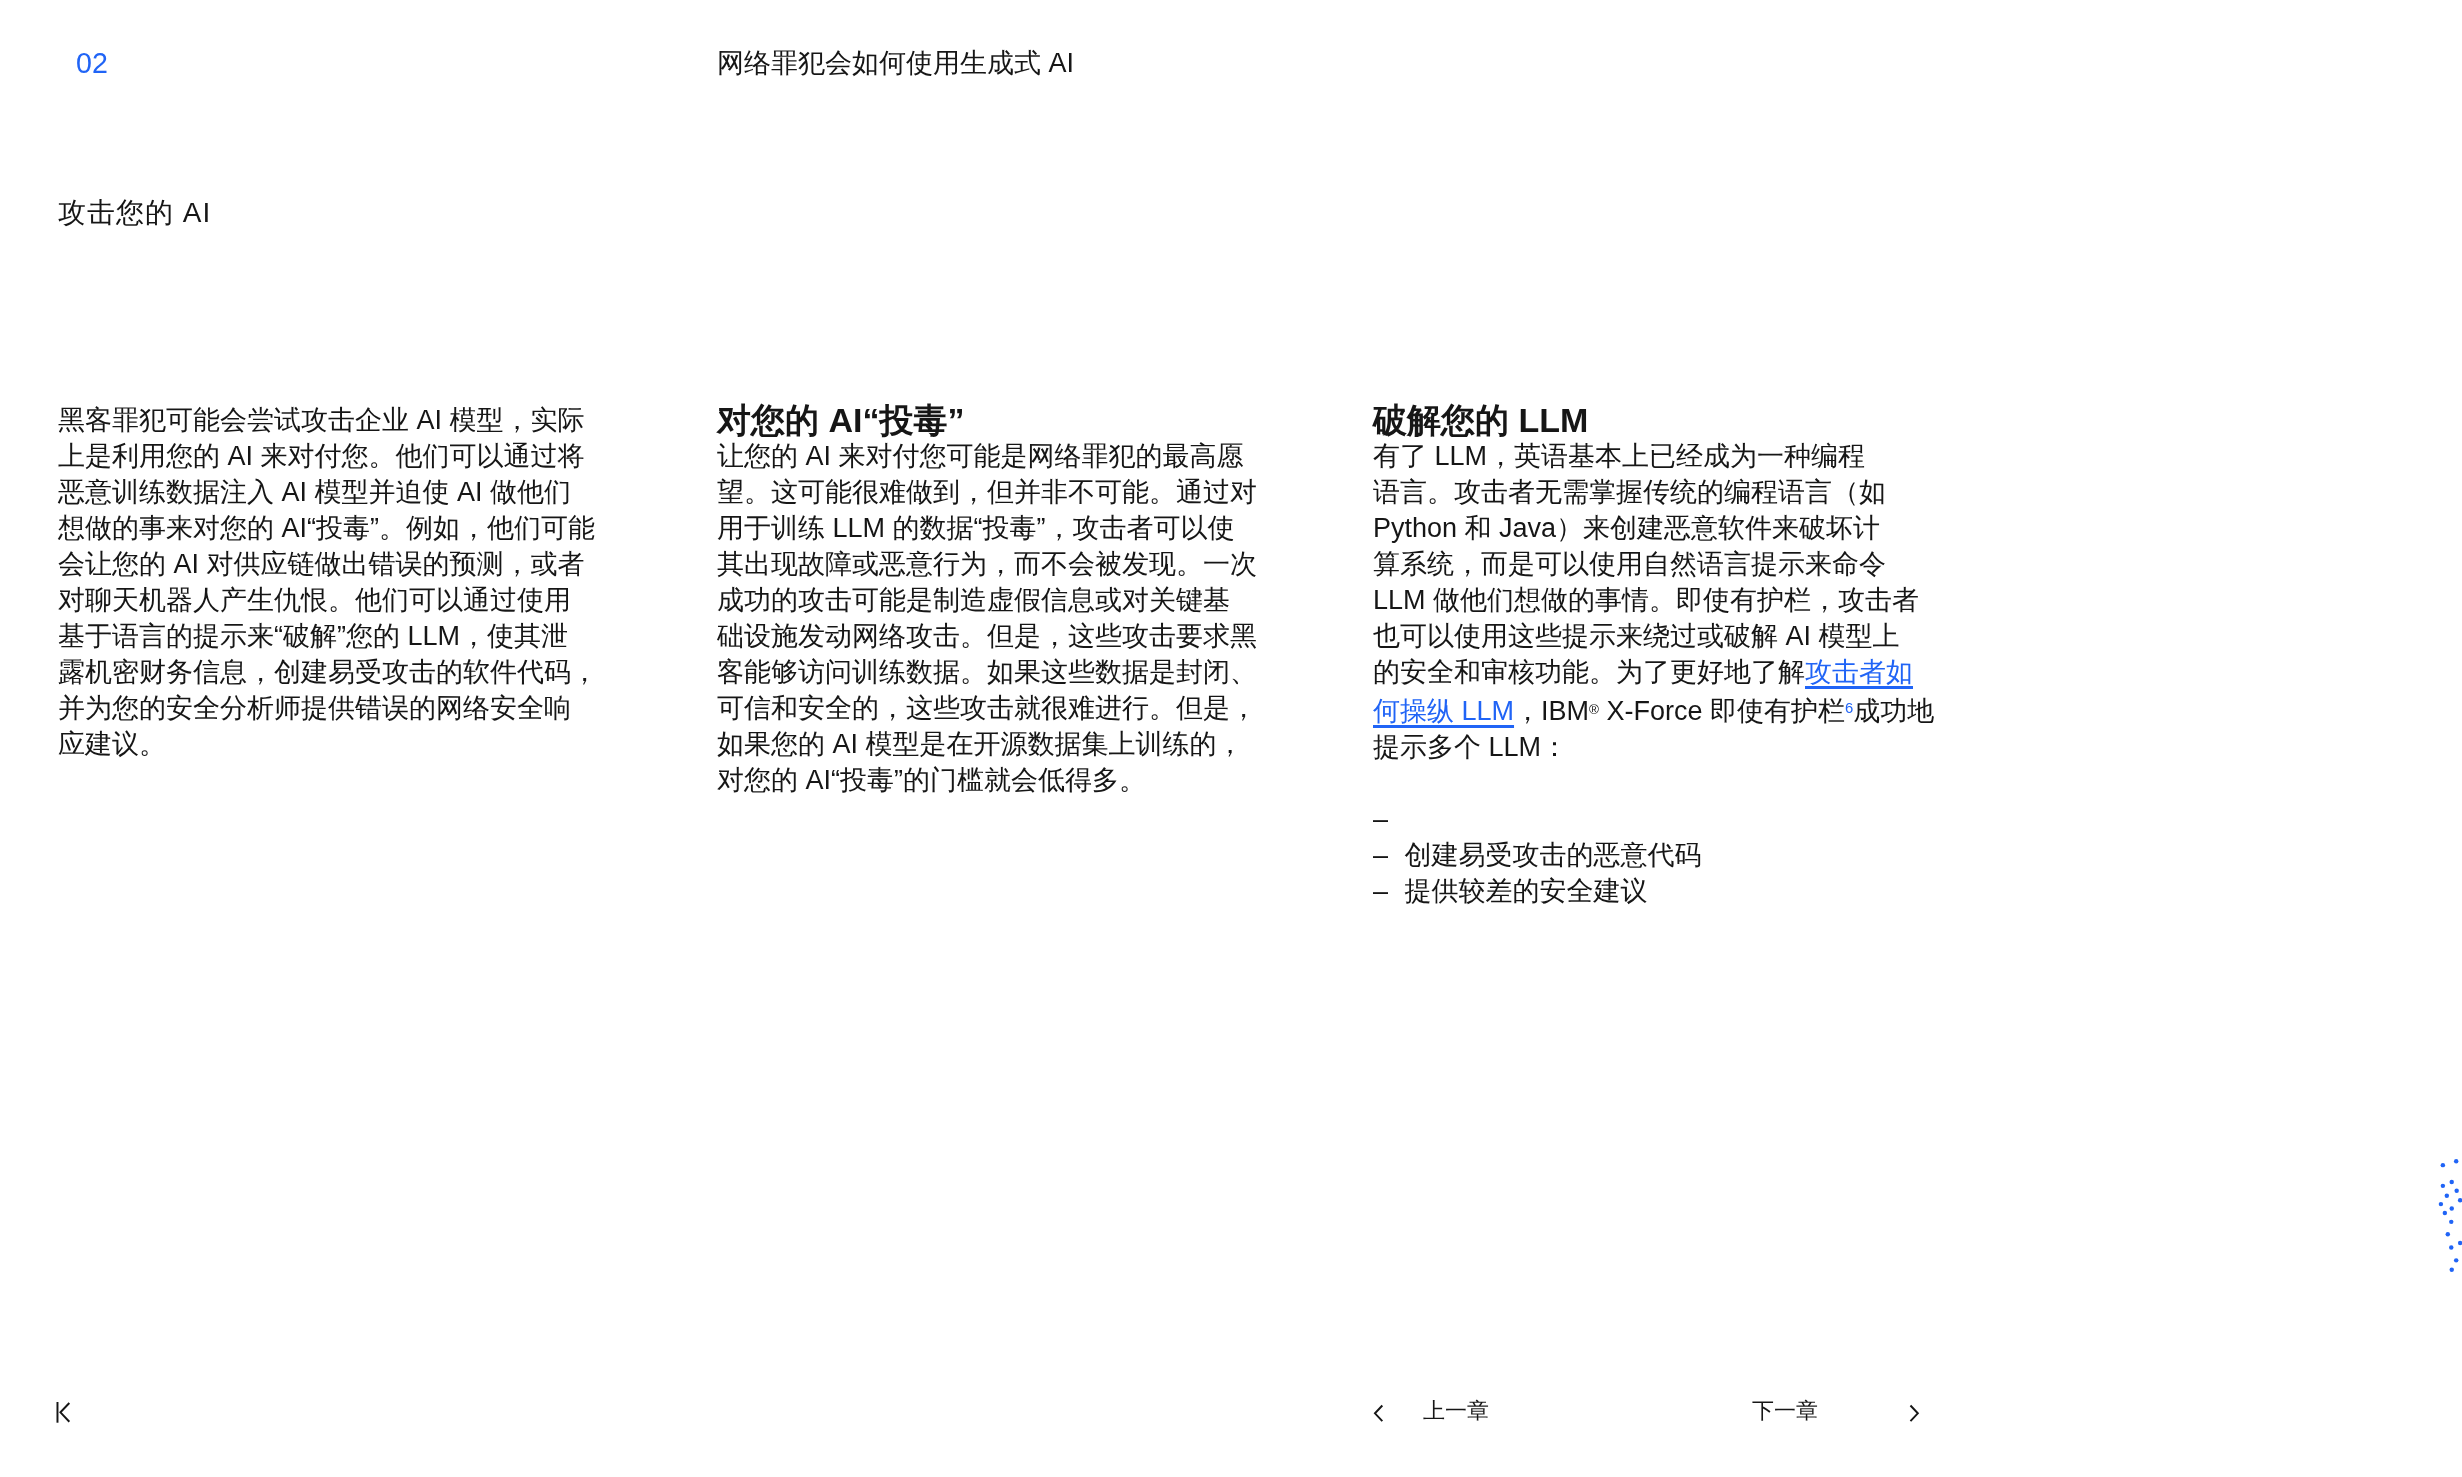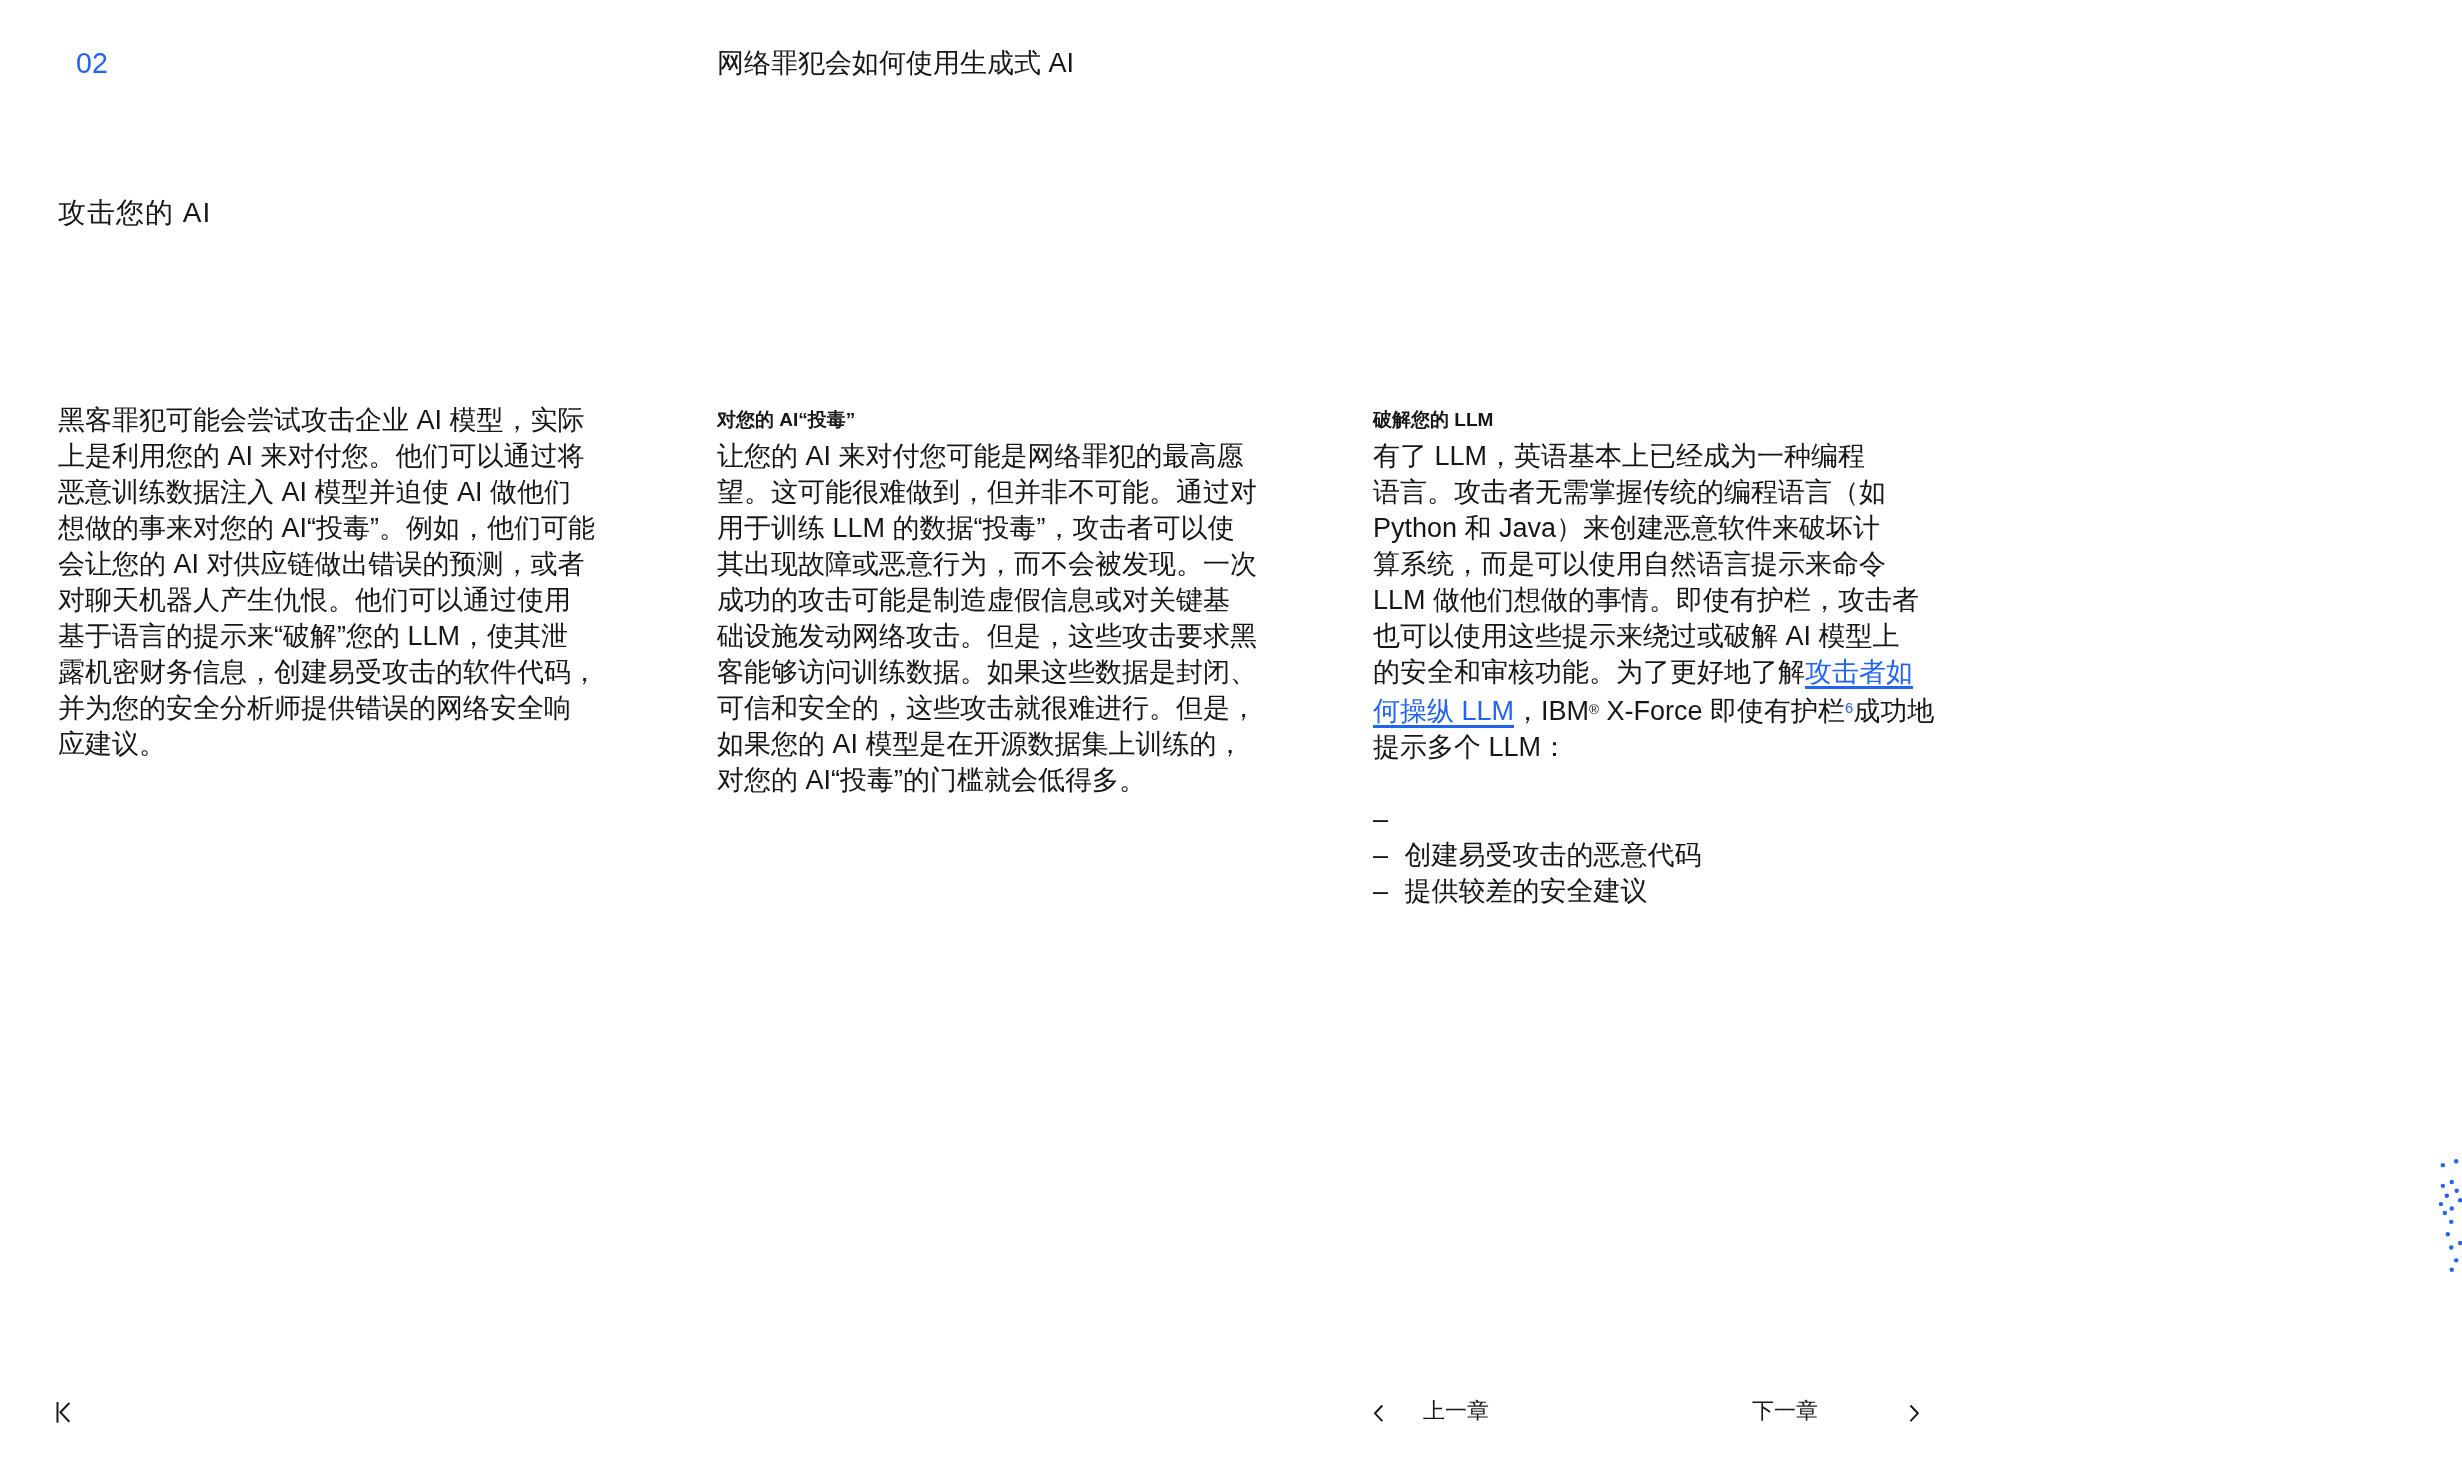--- a/index.html
+++ b/index.html
@@ -17,21 +17,21 @@
   
   .kicker{left:76px;top:49px;font-size:28.6px;line-height:1;color:var(--accent);}
   .header-title{left:717px;top:49px;font-size:27px;line-height:1.1;color:var(--ink);text-align:center;}
   
   .page-title{left:58px;top:194px;font-size:28px;font-weight:300;letter-spacing:1px;color:var(--ink);}
   
   .column{top:376px;width:640px;margin-top:26px;}
   .col-1{left:58px;}
   .col-2{left:717px;}
   .col-3{left:1373px;}
-  .col-heading{font-size:19px;line-height:36px;font-weight:700;white-space:pre;}
+  .col-heading{font-size:34px;line-height:36px;font-weight:700;white-space:pre;}
   .body{font-size:27px;line-height:36px;white-space:pre;}
   .link{color:var(--accent);text-decoration:underline;text-decoration-thickness:2.5px;text-underline-offset:4.9px;cursor:pointer;}
   sup.tm{font-size:0.5em;vertical-align:0.5em;letter-spacing:0;}
   sup.footnote{font-size:0.55em;vertical-align:0.5em;color:var(--accent);}
   .bullets{margin-top:36px;white-space:normal;}
   .bullet{display:flex;font-size:27px;line-height:36px;}
   .bullet .dash{width:31.5px;flex:none;}
   
   .sparkle{left:2433px;top:1138px;width:148px;height:148px;}
   

